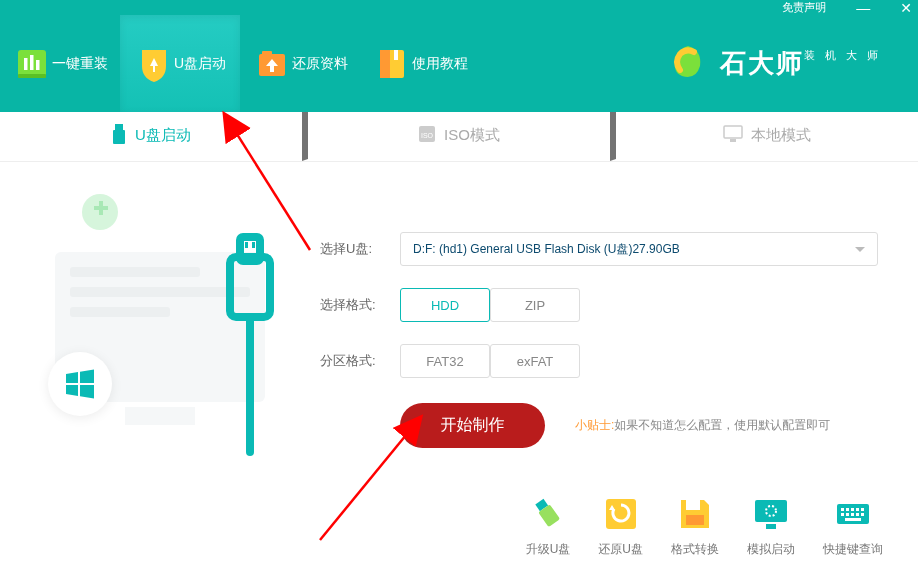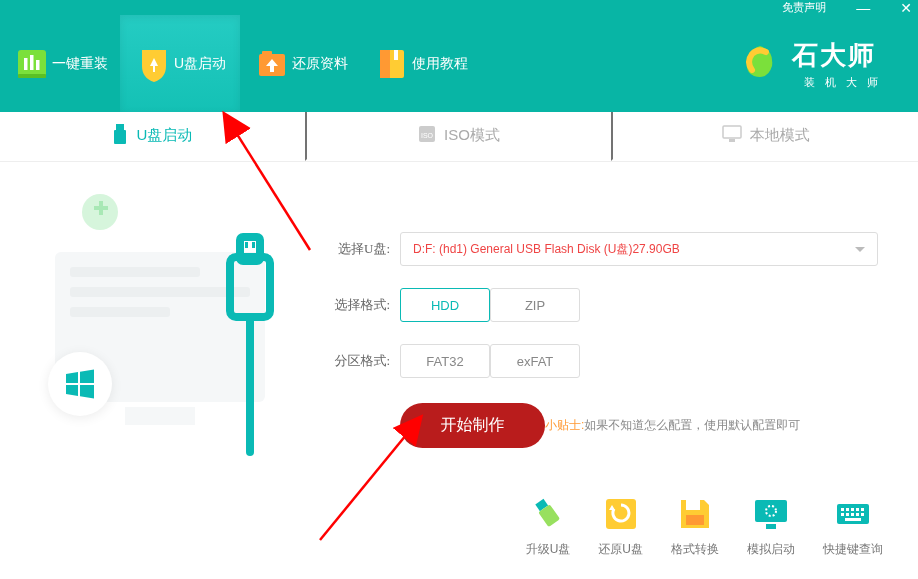--- a/index.html
+++ b/index.html
@@ -9,45 +9,45 @@
 .titlebar .disclaimer { color: #fff; font-size: 11px; cursor: pointer; }
 .titlebar .win-btn { color: #fff; font-size: 14px; cursor: pointer; line-height: 10px; }
 
 .navbar { height: 97px; background: #08b5a5; display: flex; align-items: stretch; }
 .nav-item { width: 120px; display: flex; flex-direction: row; align-items: center; justify-content: center; color: #fff; font-size: 14px; cursor: pointer; }
 .nav-item.active { background: linear-gradient(180deg, #25ccc3, #14c1b5); box-shadow: 0 2px 8px rgba(0,0,0,0.08) inset; }
 .nav-icon { width: 40px; height: 40px; display: flex; align-items: center; justify-content: center; }
 .nav-spacer { flex: 1; }
 .brand { display: flex; align-items: center; gap: 10px; padding-right: 30px; }
 .brand-logo { width: 44px; height: 44px; }
-.brand-text { display: flex; flex-direction: column; align-items: flex-start; color: #fff; }
+.brand-text { display: flex; flex-direction: row; align-items: flex-start; color: #fff; }
 .brand-title { font-size: 26px; font-weight: bold; letter-spacing: 2px; }
-.brand-sub { font-size: 11px; letter-spacing: 10px; margin-top: 2px; margin-left: 12px; }
+.brand-sub { font-size: 11px; letter-spacing: 10px; margin-top: 2px; }
 
 .subtabs { height: 50px; display: flex; border-bottom: 1px solid #eee; }
 .subtab { flex: 1; display: flex; align-items: center; justify-content: center; gap: 8px; font-size: 15px; cursor: pointer; color: #aaa; border-bottom: 2px solid transparent; }
 .subtab.active { color: #0abab5; }
-.subtab.sep { border-left: 2px solid #737373; }
+.subtab.sep { border-left: 6px solid #737373; }
 
 .main { display: flex; height: calc(579px - 112px - 50px - 90px); }
 .illustration { width: 310px; position: relative; }
 .form-area { flex: 1; padding: 70px 40px 0 10px; }
 
 .form-row { display: flex; align-items: center; margin-bottom: 22px; }
-.form-label { width: 70px; text-align: right; color: #666; font-size: 13px; font-family: Liberation Serif, serif; }
-.select-box { flex: 1; height: 34px; border: 1px solid #ddd; border-radius: 3px; display: flex; align-items: center; padding: 0 12px; color: #ef4444; font-size: 12px; font-family: "SimSun", monospace; position: relative; background: #fff; cursor: pointer; }
+.form-label { width: 70px; text-align: left; color: #666; font-size: 13px; }
+.select-box { flex: 1; height: 34px; border: 1px solid #ddd; border-radius: 3px; display: flex; align-items: center; padding: 0 12px; color: #0c4a6e; font-size: 12px; font-family: "SimSun", monospace; position: relative; background: #fff; cursor: pointer; }
 .select-box::after { content: ""; position: absolute; right: 12px; top: 14px; border: 5px solid transparent; border-top-color: #bbb; }
 
 .opt-group { display: flex; margin-left: 10px; }
 .opt-btn { width: 90px; height: 34px; border: 1px solid #ddd; border-radius: 3px; display: flex; align-items: center; justify-content: center; font-size: 13px; color: #888; cursor: pointer; background: #fff; }
 .opt-btn.selected { border-color: #0abab5; color: #0abab5; }
 
 .action-row { display: flex; align-items: center; margin-top: 25px; margin-left: 80px; }
 .primary-btn { width: 145px; height: 45px; background: #b91c1c; color: #fff; border-radius: 23px; border: none; font-size: 16px; cursor: pointer; display: flex; align-items: center; justify-content: center; }
-.tip { font-size: 12px; color: #888; }
+.tip { margin-left: 30px; font-size: 12px; color: #888; }
 .tip .tip-label { color: #ff9933; }
 
 .bottom-tools { position: absolute; left: 0; right: 5px; bottom: 0; height: 90px; display: flex; justify-content: flex-end; align-items: center; gap: 28px; padding-right: 30px; padding-bottom: 15px; }
 .tool { display: flex; flex-direction: column; align-items: center; gap: 8px; cursor: pointer; }
 .tool-icon { width: 38px; height: 38px; display: flex; align-items: center; justify-content: center; }
 .tool-label { font-size: 12px; color: #777; }
 
 
 .arrow { position: absolute; pointer-events: none; }
 

